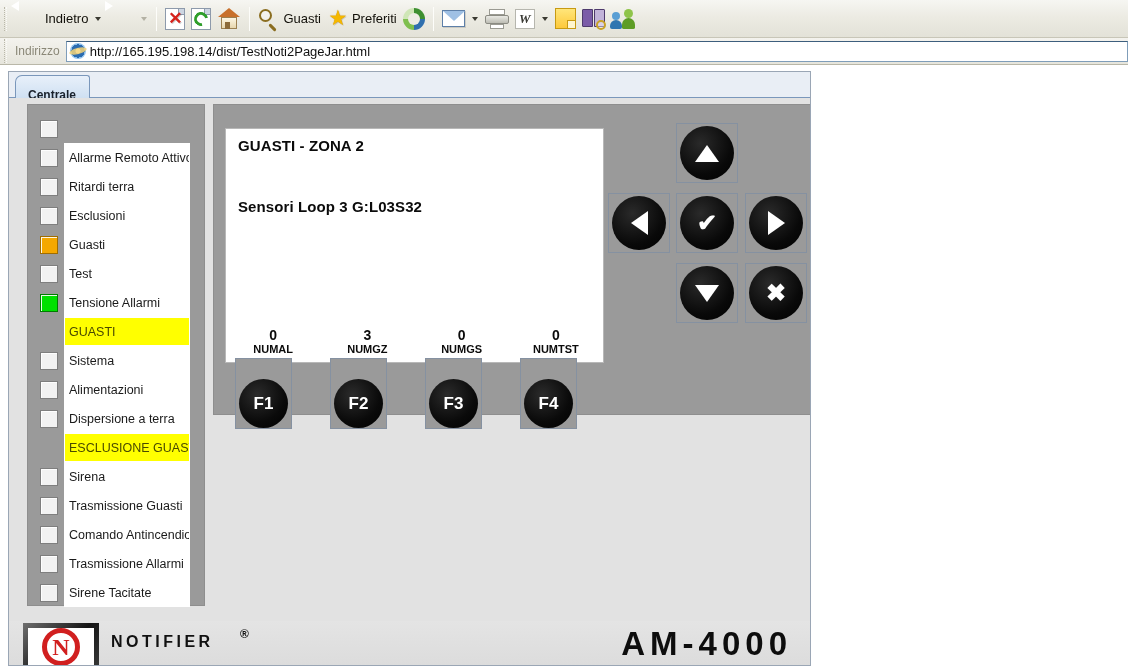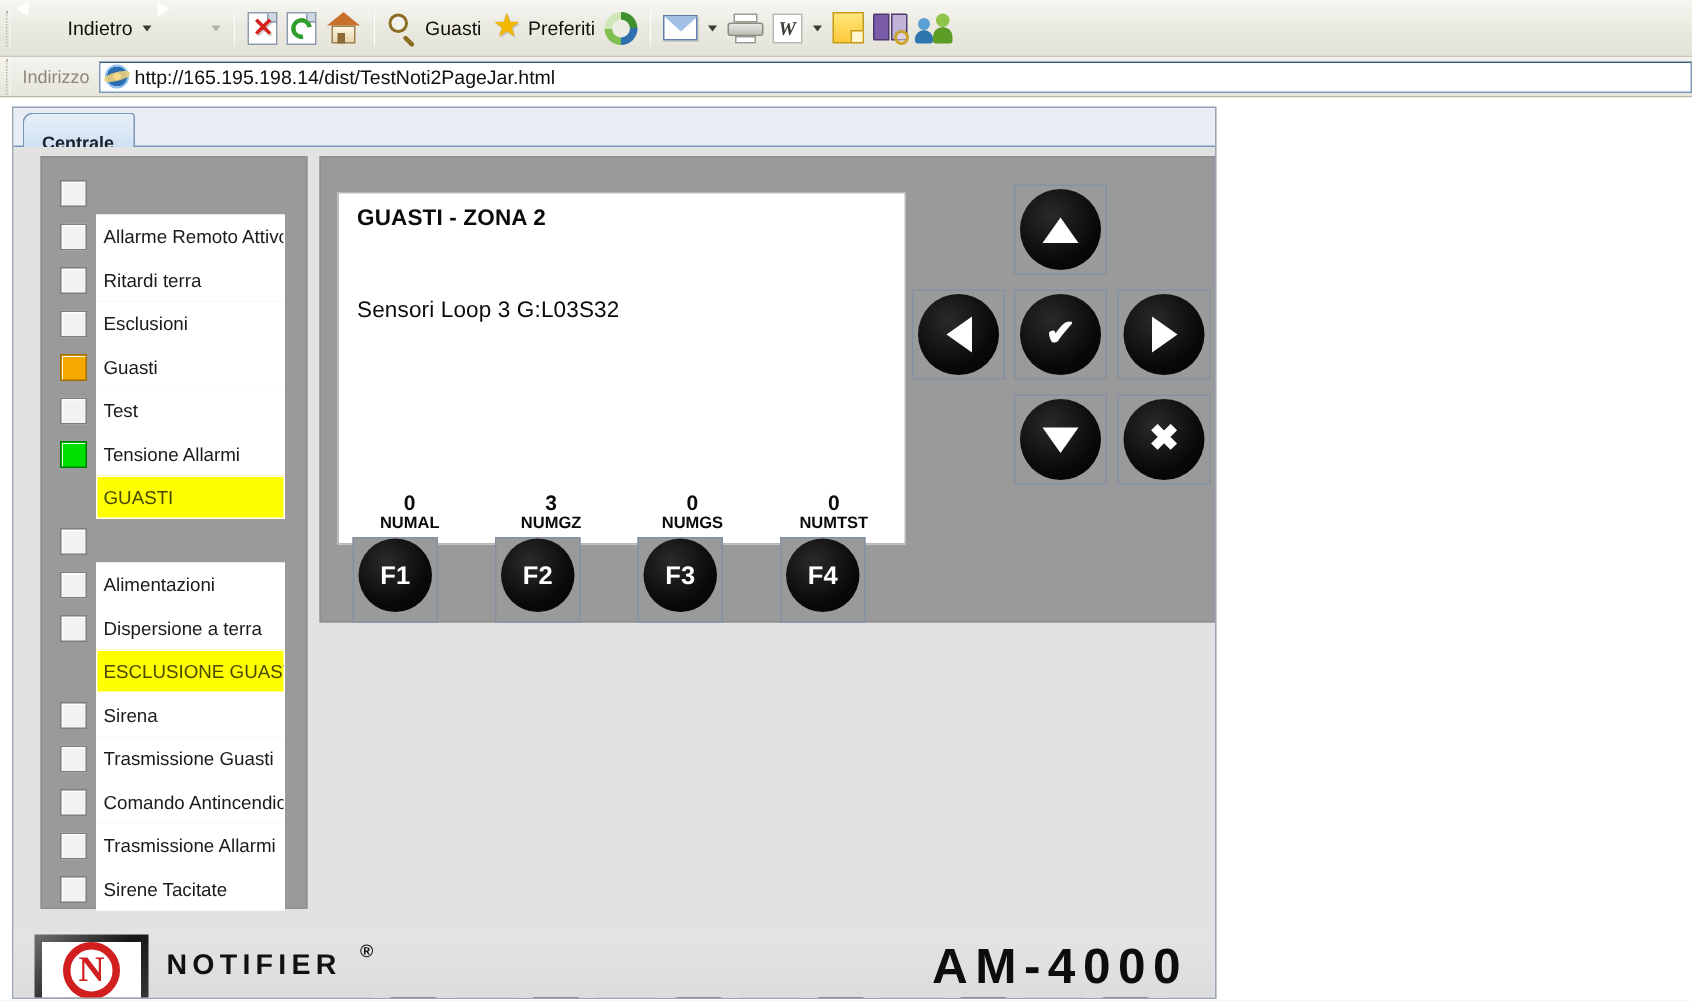--- a/index.html
+++ b/index.html
@@ -266,37 +266,37 @@
   .lcd {
     position: absolute;
     left: 11px; top: 11px;
     width: 379px; height: 235px;
     background: #ffffff;
     border: 1px solid #b8b8b8;
     padding: 8px 0 0 12px;
     margin-top: 12px;
   }
   .lcd-line1 { font-size: 15px; font-weight: bold; color: #0b0b0b; letter-spacing:.1px; }
-  .lcd-line2 { font-size: 15px; font-weight: normal; color: #0b0b0b; margin-top: 44px; letter-spacing:.1px; }
+  .lcd-line2 { font-size: 15px; font-weight: bold; color: #0b0b0b; margin-top: 44px; letter-spacing:.1px; }
   .lcd-counters {
     position: absolute;
     left: 0; right: 0; bottom: 6px;
     display: flex;
   }
   .ctr { flex: 1; text-align: center; }
   .ctr-val { font-size: 14px; font-weight: bold; color: #0b0b0b; line-height: 15px; }
   .ctr-name { font-size: 11px; font-weight: bold; color: #0b0b0b; line-height: 13px; }
 
   
   .fkeys { position: absolute; left: 21px; top: 253px; display: flex; gap: 38px; }
   .fkey-cell {
-    width: 57px; height: 57px;
+    width: 57px; height: 71px;
     background: #9a9a9a;
     border: 1px solid #8591a1;
-    display: flex; align-items: flex-start; justify-content: center;
+    display: flex; align-items: flex-end; justify-content: center;
   }
   .fkey {
     width: 49px; height: 49px; border-radius: 50%;
     background: radial-gradient(circle at 38% 32%, #2b2b2b 0%, #0a0a0a 60%, #000 100%);
     display: flex; align-items: center; justify-content: center;
     color: #ffffff; font-size: 17px; font-weight: bold;
   }
 
   
   .navpad { position: absolute; left: 394px; top: 18px; width: 200px; height: 190px; }
@@ -375,21 +375,21 @@
   }
   .logo-circle {
     width: 38px; height: 38px; border-radius: 50%;
     border: 5px solid #d11f1f;
     display: flex; align-items: center; justify-content: center;
     color: #d11f1f; font-size: 24px; font-weight: bold;
     font-family: "Liberation Serif", serif;
   }
   .brand-word {
     position: absolute; left: 102px; top: 12px;
-    font-size: 19px; font-weight: bold; letter-spacing: 3.5px; color: #111111;
+    font-size: 16px; font-weight: bold; letter-spacing: 3.5px; color: #111111;
   }
   .brand-reg {
     position: absolute; left: 231px; top: 6px;
     font-size: 12px; font-weight: bold; color: #111111;
   }
   .model {
     position: absolute; right: 18px; top: 4px;
     font-size: 33px; font-weight: bold; letter-spacing: 5px; color: #0d0d0d;
   }
 </style>
@@ -545,20 +545,21 @@
           <div class="led-row">
             <span class="led-box" style="background:#00e000;border-color:#007d00;"></span>
             <span class="led-label">Tensione Allarmi</span>
           </div>
           <div class="led-row">
             <span class="led-box off"></span>
             <span class="led-label yellow">GUASTI</span>
           </div>
           <div class="led-row">
             <span class="led-box"></span>
+            <span class="led-label">Sistema</span>
           </div>
           <div class="led-row">
             <span class="led-box"></span>
             <span class="led-label">Alimentazioni</span>
           </div>
           <div class="led-row">
             <span class="led-box"></span>
             <span class="led-label">Dispersione a terra</span>
           </div>
           <div class="led-row">

